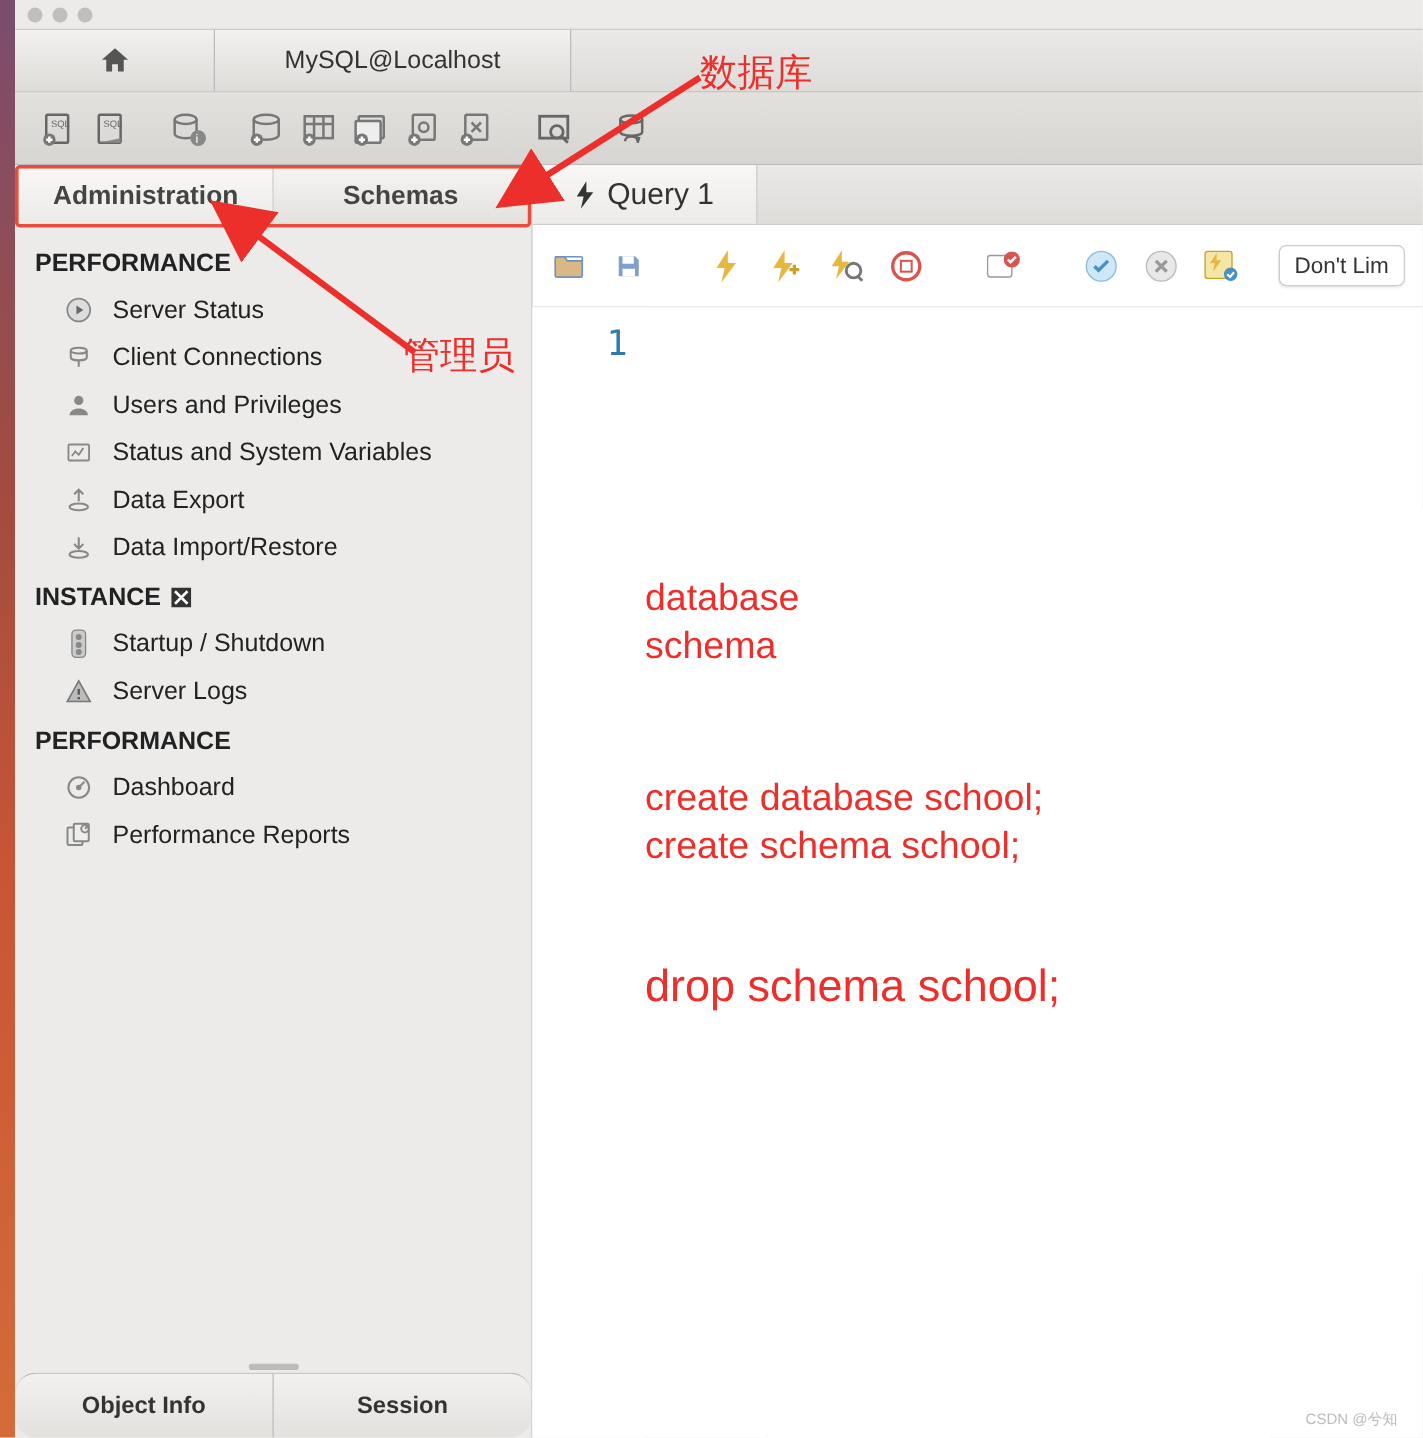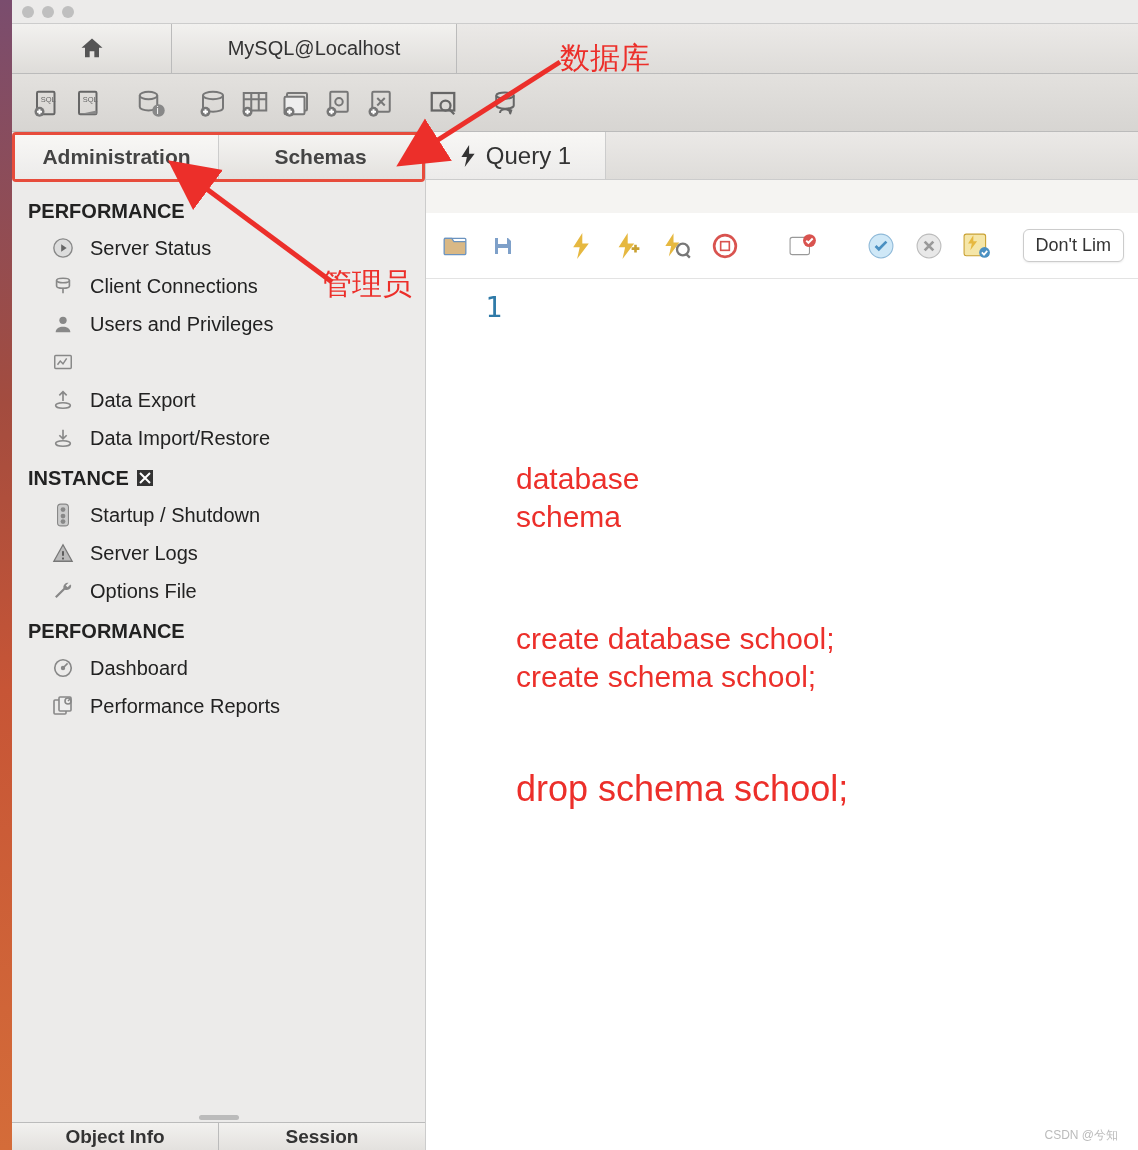--- a/index.html
+++ b/index.html
@@ -25,30 +25,30 @@
   .sidebar { width:414px; background:#ecebea; border-right:1px solid #ccc; display:flex; flex-direction:column; position:relative;}
   .panel-tabs { height:50px; display:flex; border:3px solid #e74c3c; border-radius:4px; margin:0; }
   .panel-tab { flex:1; display:flex; align-items:center; justify-content:center; font-size:21px; font-weight:600; color:#444; border-right:1px solid #ccc; background:linear-gradient(#f5f4f2,#e3e1de);}
   .panel-tab:last-child{border-right:none;}
   .panel-tab.active { background:linear-gradient(#f8f7f5,#ecebea);}
   .tree { padding:8px 12px; flex:1; overflow:auto;}
   .grp { font-size:20px; font-weight:800; color:#222; margin:10px 4px 6px; display:flex; align-items:center; gap:8px;}
   .grp-ic{width:18px;height:18px;display:inline-block;}
   .item { display:flex; align-items:center; gap:14px; padding:6px 4px 6px 26px; font-size:20px; color:#222;}
   .item .ic{ width:26px; height:26px; display:flex; align-items:center; justify-content:center; }
-  .bottom-tabs { height:28px; display:flex; border-top:1px solid #bbb; background:linear-gradient(#f2f1ef,#e3e1de);}
+  .bottom-tabs { height:52px; display:flex; border-top:1px solid #bbb; background:linear-gradient(#f2f1ef,#e3e1de);border-radius:17px;}
   .bottom-tab { flex:1; display:flex; align-items:center; justify-content:center; font-size:19px; font-weight:600; color:#333; border-right:1px solid #bbb;}
   .bottom-tab:last-child{border-right:none;}
   .scrollthumb{height:10px;display:flex;justify-content:center;align-items:center;}
   .scrollthumb span{width:40px;height:5px;background:#bbb;border-radius:3px;}
   .editor { flex:1; background:#f5f4f2; display:flex; flex-direction:column;}
   .editor-tabs { height:48px; display:flex; align-items:stretch; background:linear-gradient(#ebe9e7,#dedcd9); border-bottom:1px solid #ccc;}
   .ed-tab { width:180px; display:flex; align-items:center; justify-content:center; gap:10px; background:linear-gradient(#f8f7f5,#ecebea); border-right:1px solid #ccc; font-size:24px; color:#333;}
   .bolt{color:#333;}
-  .ed-toolbar { height:66px; background:#fff; display:flex; align-items:center; padding:0 14px; gap:18px; border-bottom:1px solid #e3e3e3;margin-top:33px;}
+  .ed-toolbar { height:66px; background:#fff; display:flex; align-items:center; padding:0 14px; gap:18px; border-bottom:1px solid #e3e3e3;}
   .et-icon{ width:30px;height:30px;display:flex;align-items:center;justify-content:center;}
   .et-sep{width:12px;}
   .limit-dd{ margin-left:auto; padding:5px 12px; border:1px solid #ccc; border-radius:6px; background:#fff; font-size:18px; color:#333; box-shadow:0 1px 2px rgba(0,0,0,.08);}
   .code { flex:1; background:#fff; position:relative; font-family:Menlo,Consolas,monospace;}
   .gutter{ position:absolute; left:0; top:0; width:90px; height:100%; text-align:right; padding:12px 14px 0 0; color:#2f7aa8; font-size:28px; background:#fff;}
   .annotations{position:absolute; inset:0; pointer-events:none;}
   .ann{ position:absolute; color:#ec2f2a; font-size:30px; font-family:"PingFang SC","Hiragino Sans GB",Arial,sans-serif;}
   .watermark{position:absolute; right:20px; bottom:6px; font-size:12px; color:#bbb;}
   
   .arrow{position:absolute; pointer-events:none;}
@@ -209,20 +209,21 @@
             </span>
             <span>Users and Privileges</span>
           </div>
         <div class="item">
             <span class="ic">
               <svg width="22" height="22" viewBox="0 0 24 24" fill="none" stroke="#888" stroke-width="1.6">
                 <rect x="3" y="5" width="18" height="14" rx="1"></rect>
                 <path d="M6 15l3-4 3 3 4-6"></path>
               </svg>
             </span>
+            <span>Status and System Variables</span>
           </div>
         <div class="item">
             <span class="ic">
               <svg width="22" height="22" viewBox="0 0 24 24" fill="none" stroke="#888" stroke-width="1.8">
                 <ellipse cx="12" cy="18" rx="8" ry="3"></ellipse>
                 <path d="M12 3v10M8 7l4-4 4 4"></path>
               </svg>
             </span>
             <span>Data Export</span>
           </div>
@@ -258,28 +259,20 @@
           </div>
         <div class="item">
             <span class="ic">
               <svg width="22" height="22" viewBox="0 0 24 24">
                 <path d="M12 3l10 18H2z" fill="#bbb" stroke="#777" stroke-width="1.4"></path>
                 <rect x="11" y="10" width="2" height="5" fill="#555"></rect>
                 <rect x="11" y="17" width="2" height="2" fill="#555"></rect>
               </svg>
             </span>
             <span>Server Logs</span>
-          </div>
-        <div class="item">
-            <span class="ic">
-              <svg width="22" height="22" viewBox="0 0 24 24" fill="#888">
-                <path d="M21 6a5 5 0 0 1-6.9 4.6L5 19.7 3.3 18l9.1-9.1A5 5 0 0 1 18 3l-3 3 2 2 3-3c.6.6 1 1.3 1 1z"></path>
-              </svg>
-            </span>
-            <span>Options File</span>
           </div>
 
         <div class="grp">
             <span>PERFORMANCE</span>
           </div>
         <div class="item">
             <span class="ic">
               <svg width="22" height="22" viewBox="0 0 24 24" fill="none" stroke="#888" stroke-width="1.8">
                 <circle cx="12" cy="12" r="9"></circle>
                 <path d="M12 12l5-5"></path>

